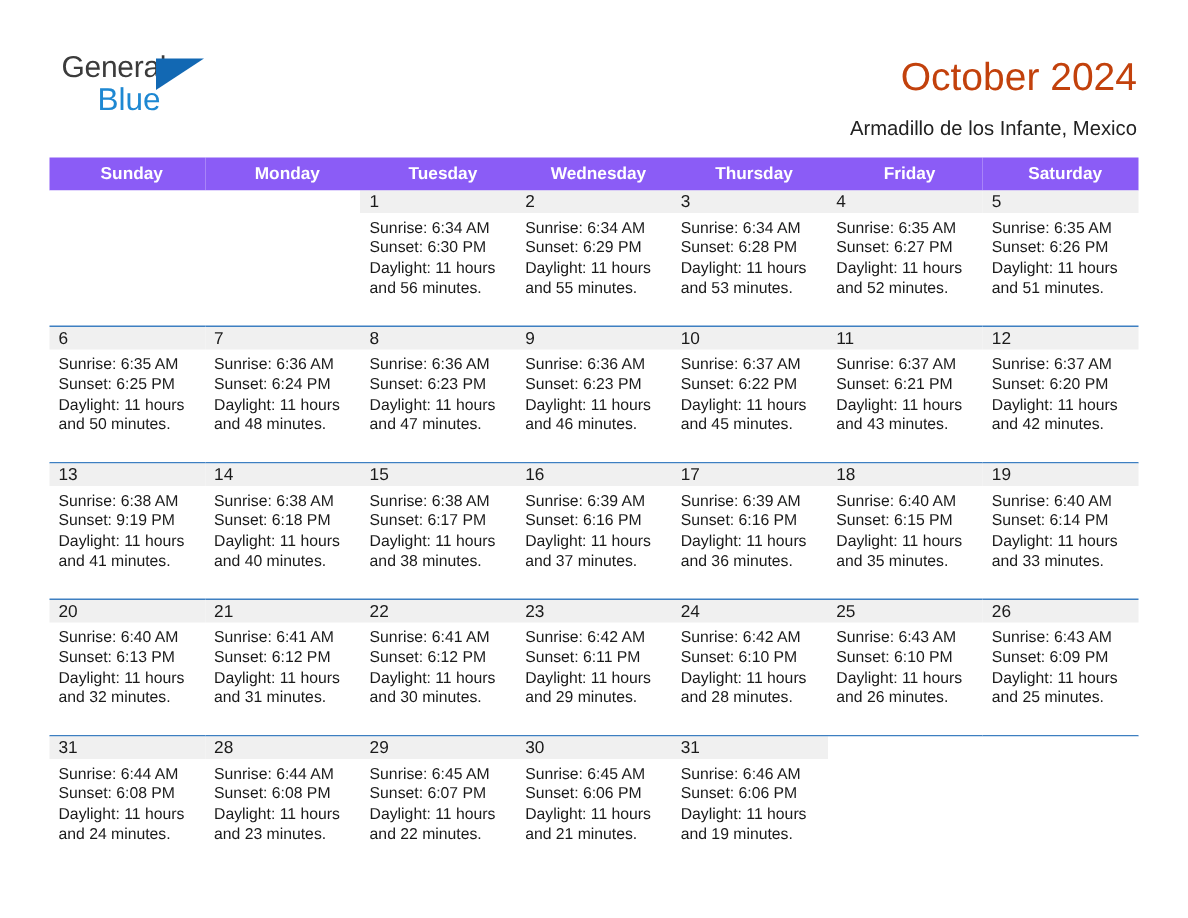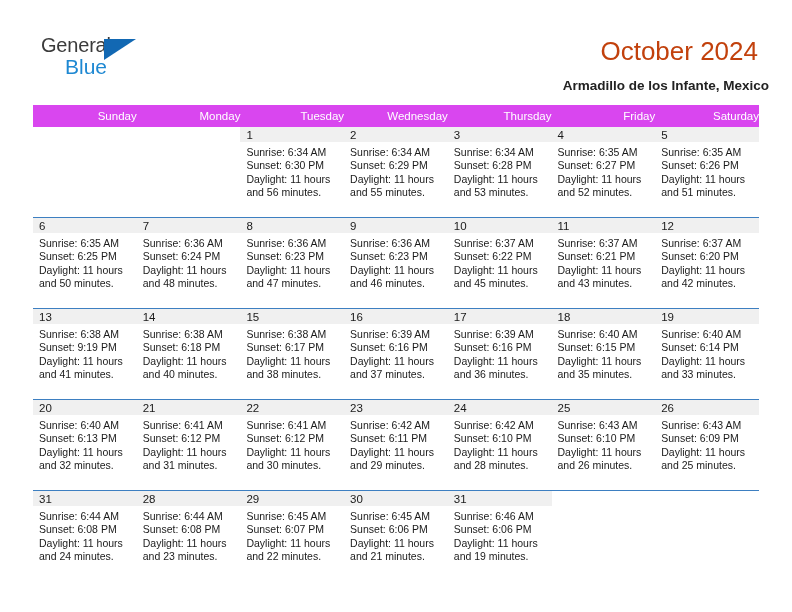--- a/index.html
+++ b/index.html
@@ -68,49 +68,48 @@
     position: absolute;
     right: 34px;
     top: 36px;
     font-size: 26px;
     color: #c2410c;
     text-align: right;
     white-space: nowrap;
   }
   .subtitle {
     position: absolute;
-    right: 23px;
+    right: 34px;
     top: 78px;
     font-size: 13.5px;
     color: #222222;
     text-align: right;
     white-space: nowrap;
-    font-weight: bold;
   }
 
   
   .calendar {
     position: absolute;
     left: 33px;
     top: 105px;
     width: 726px;
   }
   table.cal {
     border-collapse: collapse;
     table-layout: fixed;
     width: 726px;
   }
   table.cal col { width: 103.71px; }
 
   thead th {
-    background: #d946ef;
+    background: #8b5cf6;
     color: #ffffff;
     font-size: 11.5px;
-    font-weight: normal;
-    text-align: right;
+    font-weight: bold;
+    text-align: center;
     padding: 4px 0 5px 6px;
     height: 13px;
     border: none;
   }
 
   tbody td {
     vertical-align: top;
     padding: 0;
     border: none;
     height: 90px;

